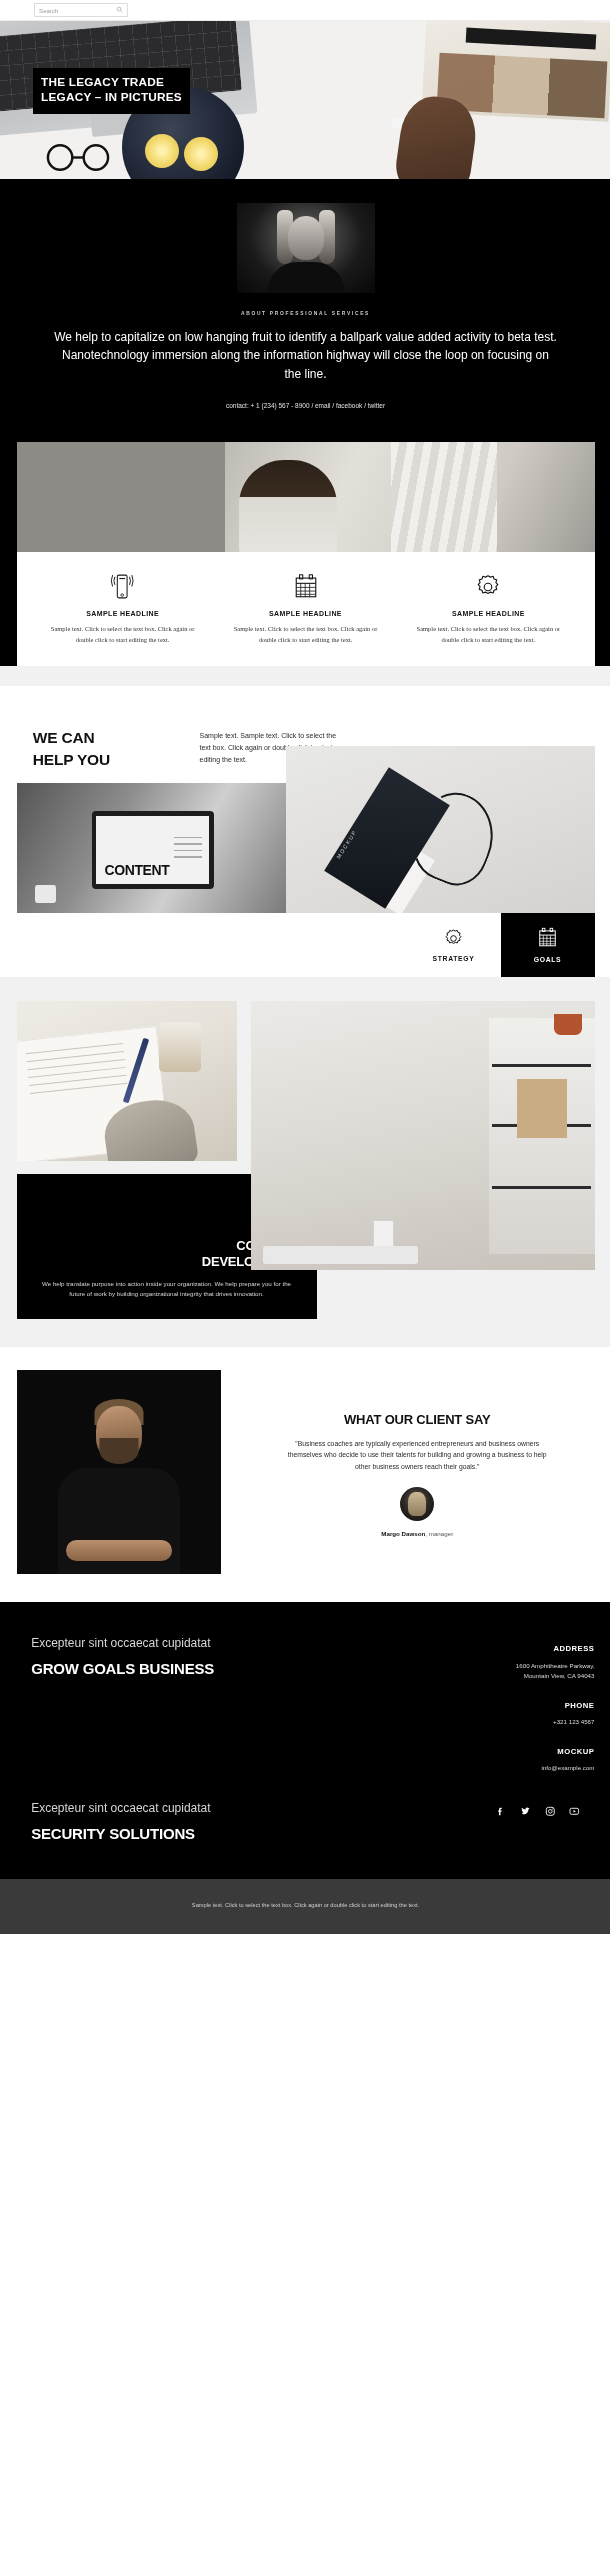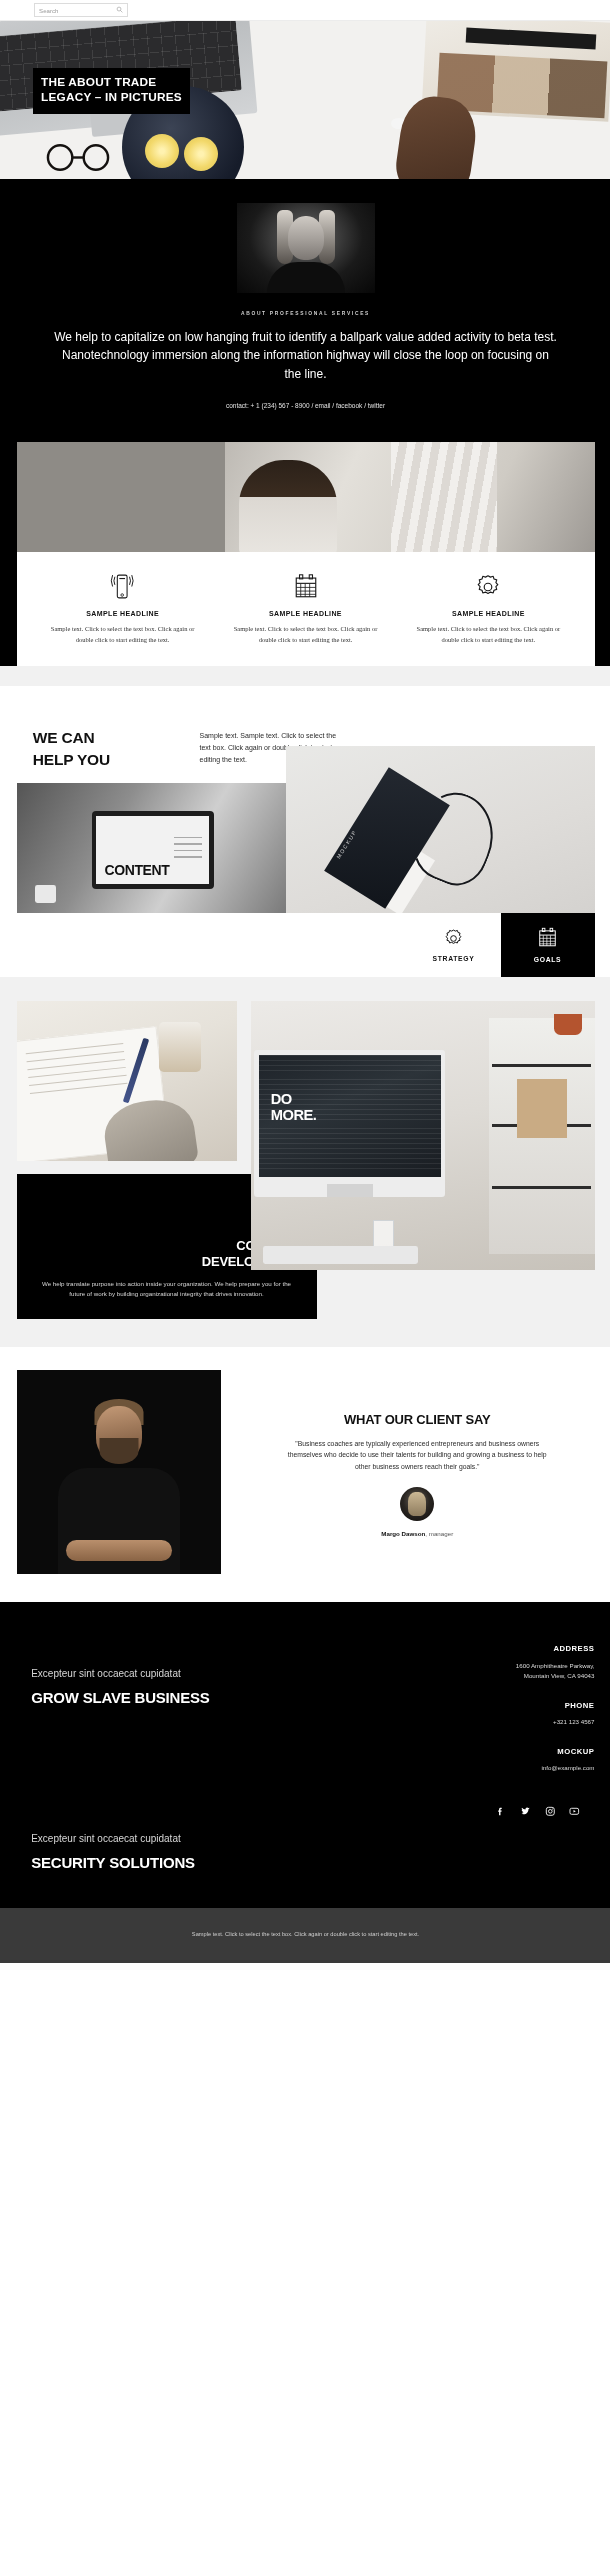--- a/index.html
+++ b/index.html
@@ -419,21 +419,21 @@
   }
   .testi-name { margin-top:9px; font-size:6.2px; color:#555; }
   .testi-name b { color:#111; }
 
   
   .cta { background:#000; color:#fff; padding:34px 0 8.1px; }
   .cta-inner { width:578px; margin:0 auto; display:flex; }
   .cta-left { flex:1; padding-left:14.7px; }
   .cta-right { width:171px; text-align:right; padding-top:8.1px; }
   .cta-block { margin-bottom:44px; }
-  .cta-sub { font-size:10px; color:#d7d7d7;margin-top:32px; }
+  .cta-sub { font-size:12px; color:#d7d7d7; }
   .cta-title {
     font-size:15px; font-weight:bold; margin-top:9.8px; letter-spacing:-0.2px;
   }
   .ci-label {
     font-size:7.7px; font-weight:bold; letter-spacing:0.5px; margin-bottom:7.3px;
   }
   .ci-value { font-size:6.2px; line-height:1.65; color:#dcdcdc; margin-bottom:19.5px; }
   .cta-last { background:#000; color:#fff; }
   .cta-last-inner {
     width:578px; margin:0 auto; display:flex;
@@ -481,21 +481,21 @@
       <div class="hp-lemon2"></div>
       <svg class="hp-glasses" viewBox="0 0 96 40">
         <circle cx="26" cy="20" r="15" fill="none" stroke="#14110f" stroke-width="3"></circle>
         <circle cx="70" cy="20" r="15" fill="none" stroke="#14110f" stroke-width="3"></circle>
         <line x1="41" y1="20" x2="55" y2="20" stroke="#14110f" stroke-width="3"></line>
       </svg>
       <div class="hp-mouse"></div>
       <div class="hp-hand"></div>
     </div>
     <div class="hero-title">
-      <div>THE ABOUT TRADE</div>
+      <div>THE LEGACY TRADE</div>
       <div>LEGACY – IN PICTURES</div>
     </div>
   </div>
 
   <div class="about">
     <div class="about-photo">
       <div class="ap-hairL"></div>
       <div class="ap-hairR"></div>
       <div class="ap-head"></div>
       <div class="ap-body"></div>
@@ -657,30 +657,20 @@
         </div>
 
         <div class="c-photo-desk">
           <div class="cd-shelf">
             <i style="top:46px"></i>
               <i style="top:106px"></i>
               <i style="top:168px"></i>
           </div>
           <div class="cd-plant"></div>
           <div class="cd-book"></div>
-          <div class="cd-imac">
-            <div class="cd-screen">
-              <div class="cd-blinds"></div>
-              <div class="cd-do">
-                <div>DO</div>
-                <div>MORE.</div>
-              </div>
-            </div>
-            <div class="cd-stand"></div>
-          </div>
           <div class="cd-glass"></div>
           <div class="cd-keyboard"></div>
         </div>
       </div>
     </div>
   </div>
 
   <div class="testi">
     <div class="testi-inner">
       <div class="testi-photo">
@@ -701,21 +691,21 @@
         </div>
       </div>
     </div>
   </div>
 
   <div class="cta">
     <div class="cta-inner">
       <div class="cta-left">
         <div class="cta-block">
           <div class="cta-sub">Excepteur sint occaecat cupidatat</div>
-          <div class="cta-title">GROW SLAVE BUSINESS</div>
+          <div class="cta-title">GROW GOALS BUSINESS</div>
         </div>
       </div>
       <div class="cta-right">
         <div class="ci-label">ADDRESS</div>
         <div class="ci-value">
           <div>1600 Amphitheatre Parkway,</div>
           <div>Mountain View, CA 94043</div>
         </div>
         <div class="ci-label">PHONE</div>
         <div class="ci-value">+321 123 4567</div>

